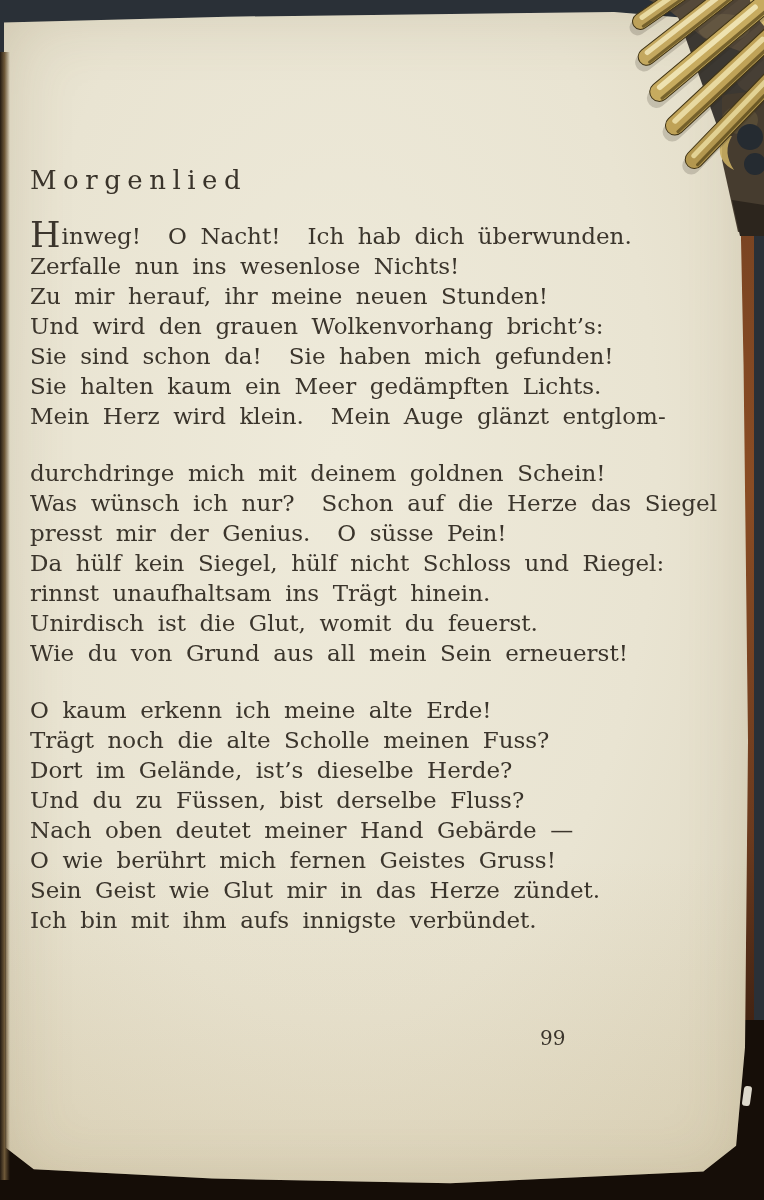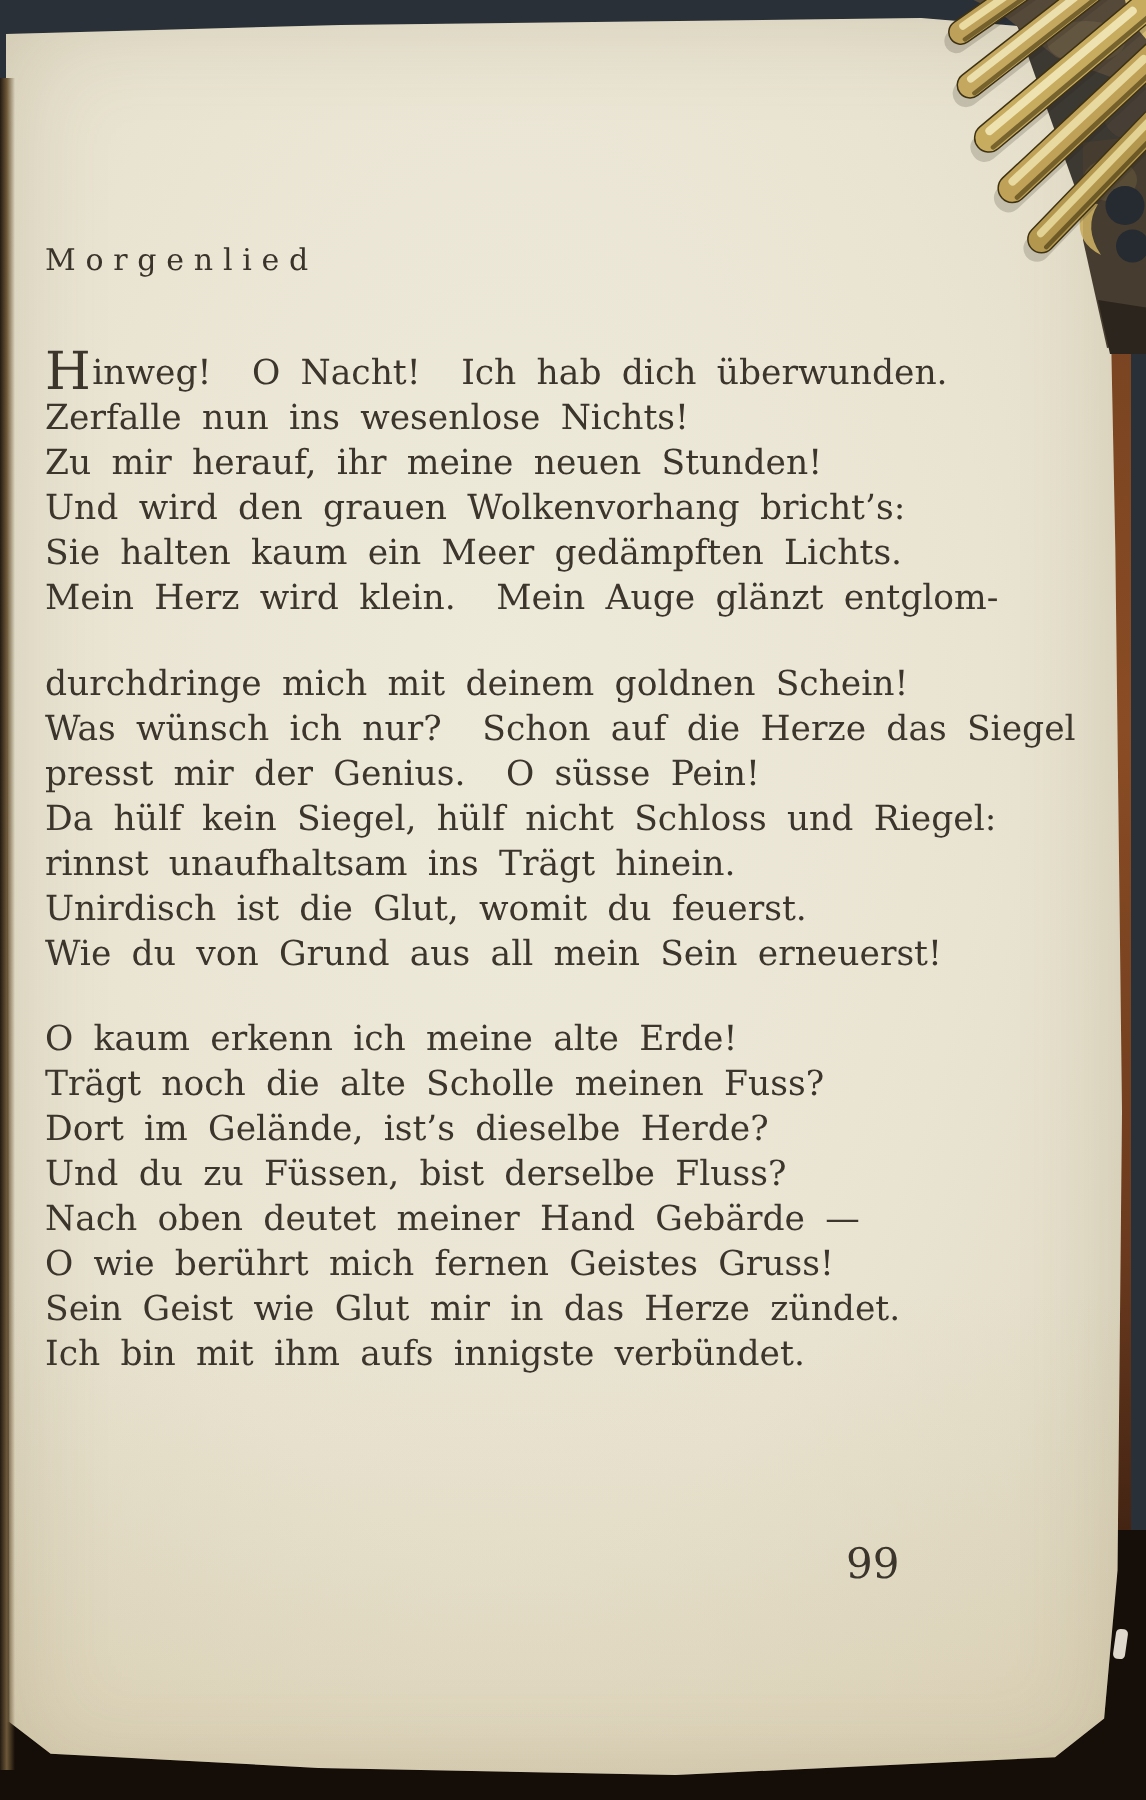--- a/index.html
+++ b/index.html
@@ -27,46 +27,47 @@
     box-shadow:inset 0 0 70px rgba(115,95,55,.20);
     clip-path:polygon(0% 0.9%, 30% 0.4%, 82% 0%, 99.2% 0.9%, 98.7% 8%,
       99.4% 30%, 100% 62%, 99.6% 88%, 98.4% 96.4%, 94% 98.6%, 60% 99.6%,
       28% 99.2%, 4% 98.4%, 0.3% 96.6%, 0.2% 55%, 0% 6%);
   }
   
   .gutter{left:0;top:52px;width:10px;height:1128px;z-index:5;pointer-events:none;
     background:linear-gradient(to right,#241b12,#6d5838 45%,rgba(109,88,56,0) 100%);}
   .page-title{
     position:absolute;left:26px;top:136px;
-    font-size:20px;letter-spacing:6.5px;color:#39332a;font-weight:500;
+    font-size:26px;letter-spacing:6.5px;color:#39332a;font-weight:500;
   }
   .poem{position:absolute;left:26px;top:208px;color:#3b352c;}
-  .stanza{margin:13px 0 27px 0;}
+  .stanza{margin:0 0 27px 0;}
   .line{font-size:23px;line-height:30px;white-space:pre;word-spacing:.27em;}
   .dropcap{font-size:35px;vertical-align:-3px;letter-spacing:1px;}
-  .page-number{position:absolute;left:560px;top:1014px;font-size:28px;color:#3b352c;}
+  .page-number{position:absolute;left:536px;top:1014px;font-size:20px;color:#3b352c;}
   .ornament{position:absolute;right:0;top:0;z-index:6;}
 </style>
 </head>
 <body>
 
 <div class="layer bottom-band"></div>
 <div class="layer fore-edge"></div>
 <div class="layer bottom-right-dark"></div>
 <div class="layer paper-speck"></div>
 
 <div class="layer page">
   <h1 class="page-title">Morgenlied</h1>
 
   <div class="poem">
     <div class="stanza">
       <div class="line"><span class="dropcap">H</span><span>inweg!  O Nacht!  Ich hab dich überwunden.</span></div>
       <div class="line">Zerfalle nun ins wesenlose Nichts!</div>
       <div class="line">Zu mir herauf, ihr meine neuen Stunden!</div>
       <div class="line">Und wird den grauen Wolkenvorhang bricht’s:</div>
+      <div class="line">Sie sind schon da!  Sie haben mich gefunden!</div>
       <div class="line">Sie halten kaum ein Meer gedämpften Lichts.</div>
       <div class="line">Mein Herz wird klein.  Mein Auge glänzt entglom-</div>
     </div>
     <div class="stanza">
       <div class="line">durchdringe mich mit deinem goldnen Schein!</div>
       <div class="line">Was wünsch ich nur?  Schon auf die Herze das Siegel</div>
       <div class="line">presst mir der Genius.  O süsse Pein!</div>
       <div class="line">Da hülf kein Siegel, hülf nicht Schloss und Riegel:</div>
       <div class="line">rinnst unaufhaltsam ins Trägt hinein.</div>
       <div class="line">Unirdisch ist die Glut, womit du feuerst.</div>

